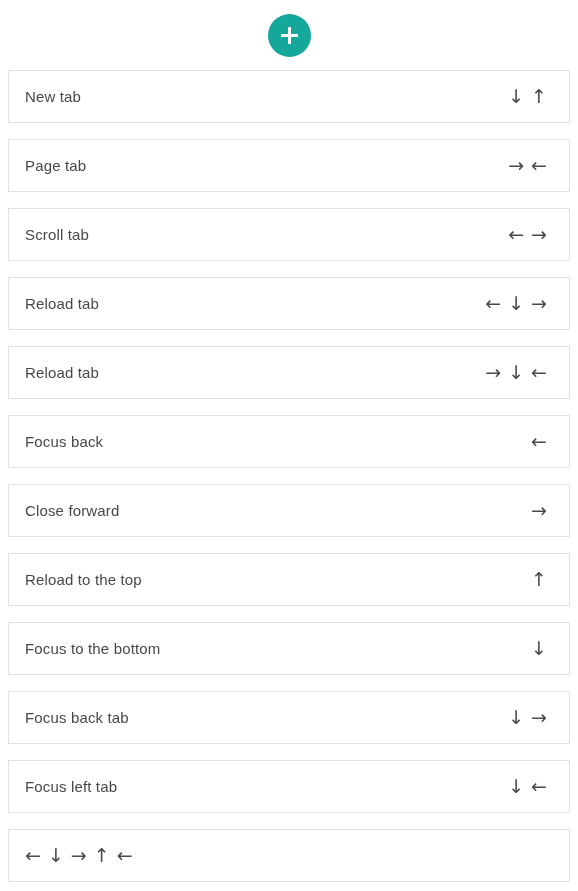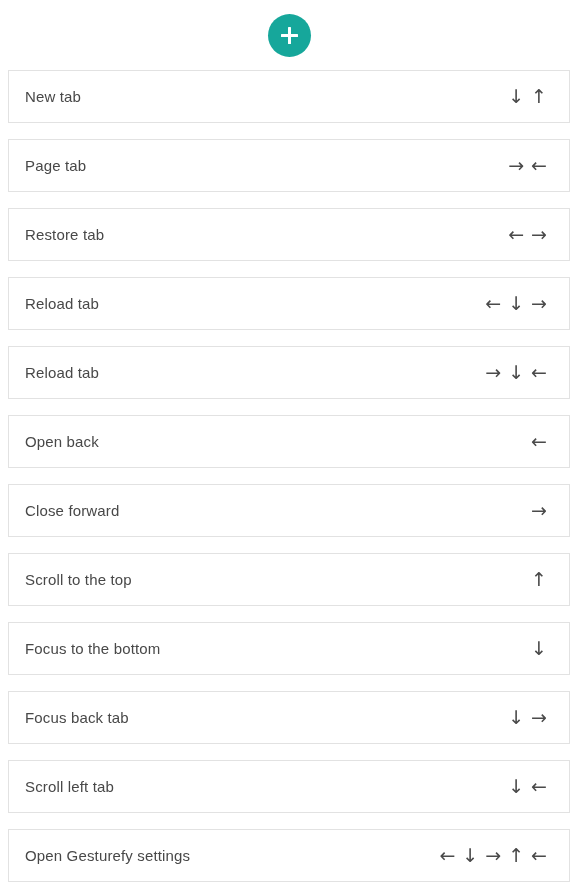--- a/index.html
+++ b/index.html
@@ -126,21 +126,21 @@
         </span>
       </div>
       <div class="command-card">
         <span class="command-label">Page tab</span>
         <span class="gesture">
           <span class="arrow">→</span>
           <span class="arrow">←</span>
         </span>
       </div>
       <div class="command-card">
-        <span class="command-label">Restore tab</span>
+        <span class="command-label">Scroll tab</span>
         <span class="gesture">
           <span class="arrow">←</span>
           <span class="arrow">→</span>
         </span>
       </div>
       <div class="command-card">
         <span class="command-label">Reload tab</span>
         <span class="gesture">
           <span class="arrow">←</span>
           <span class="arrow">↓</span>
@@ -149,59 +149,58 @@
       </div>
       <div class="command-card">
         <span class="command-label">Reload tab</span>
         <span class="gesture">
           <span class="arrow">→</span>
           <span class="arrow">↓</span>
           <span class="arrow">←</span>
         </span>
       </div>
       <div class="command-card">
-        <span class="command-label">Open back</span>
+        <span class="command-label">Focus back</span>
         <span class="gesture">
           <span class="arrow">←</span>
         </span>
       </div>
       <div class="command-card">
         <span class="command-label">Close forward</span>
         <span class="gesture">
           <span class="arrow">→</span>
         </span>
       </div>
       <div class="command-card">
-        <span class="command-label">Scroll to the top</span>
+        <span class="command-label">Reload to the top</span>
         <span class="gesture">
           <span class="arrow">↑</span>
         </span>
       </div>
       <div class="command-card">
         <span class="command-label">Focus to the bottom</span>
         <span class="gesture">
           <span class="arrow">↓</span>
         </span>
       </div>
       <div class="command-card">
         <span class="command-label">Focus back tab</span>
         <span class="gesture">
           <span class="arrow">↓</span>
           <span class="arrow">→</span>
         </span>
       </div>
       <div class="command-card">
-        <span class="command-label">Scroll left tab</span>
-        <span class="gesture">
-          <span class="arrow">↓</span>
-          <span class="arrow">←</span>
-        </span>
-      </div>
-      <div class="command-card">
-        <span class="command-label">Open Gesturefy settings</span>
+        <span class="command-label">Focus left tab</span>
+        <span class="gesture">
+          <span class="arrow">↓</span>
+          <span class="arrow">←</span>
+        </span>
+      </div>
+      <div class="command-card">
         <span class="gesture">
           <span class="arrow">←</span>
           <span class="arrow">↓</span>
           <span class="arrow">→</span>
           <span class="arrow">↑</span>
           <span class="arrow">←</span>
         </span>
       </div>
     </div>
 

